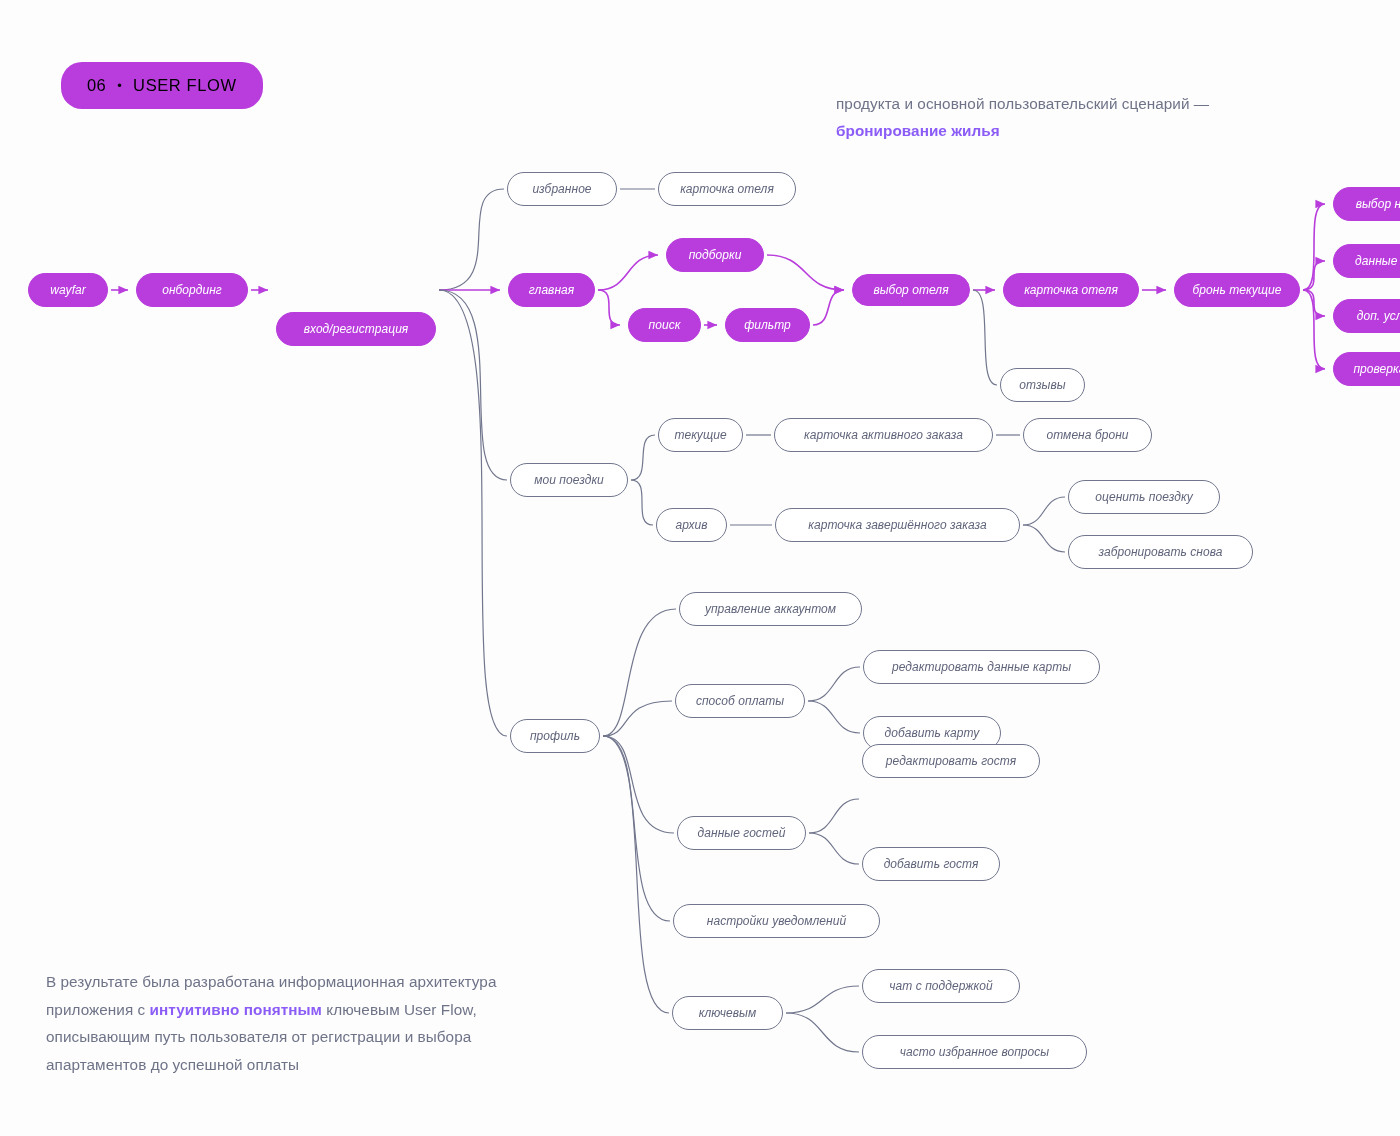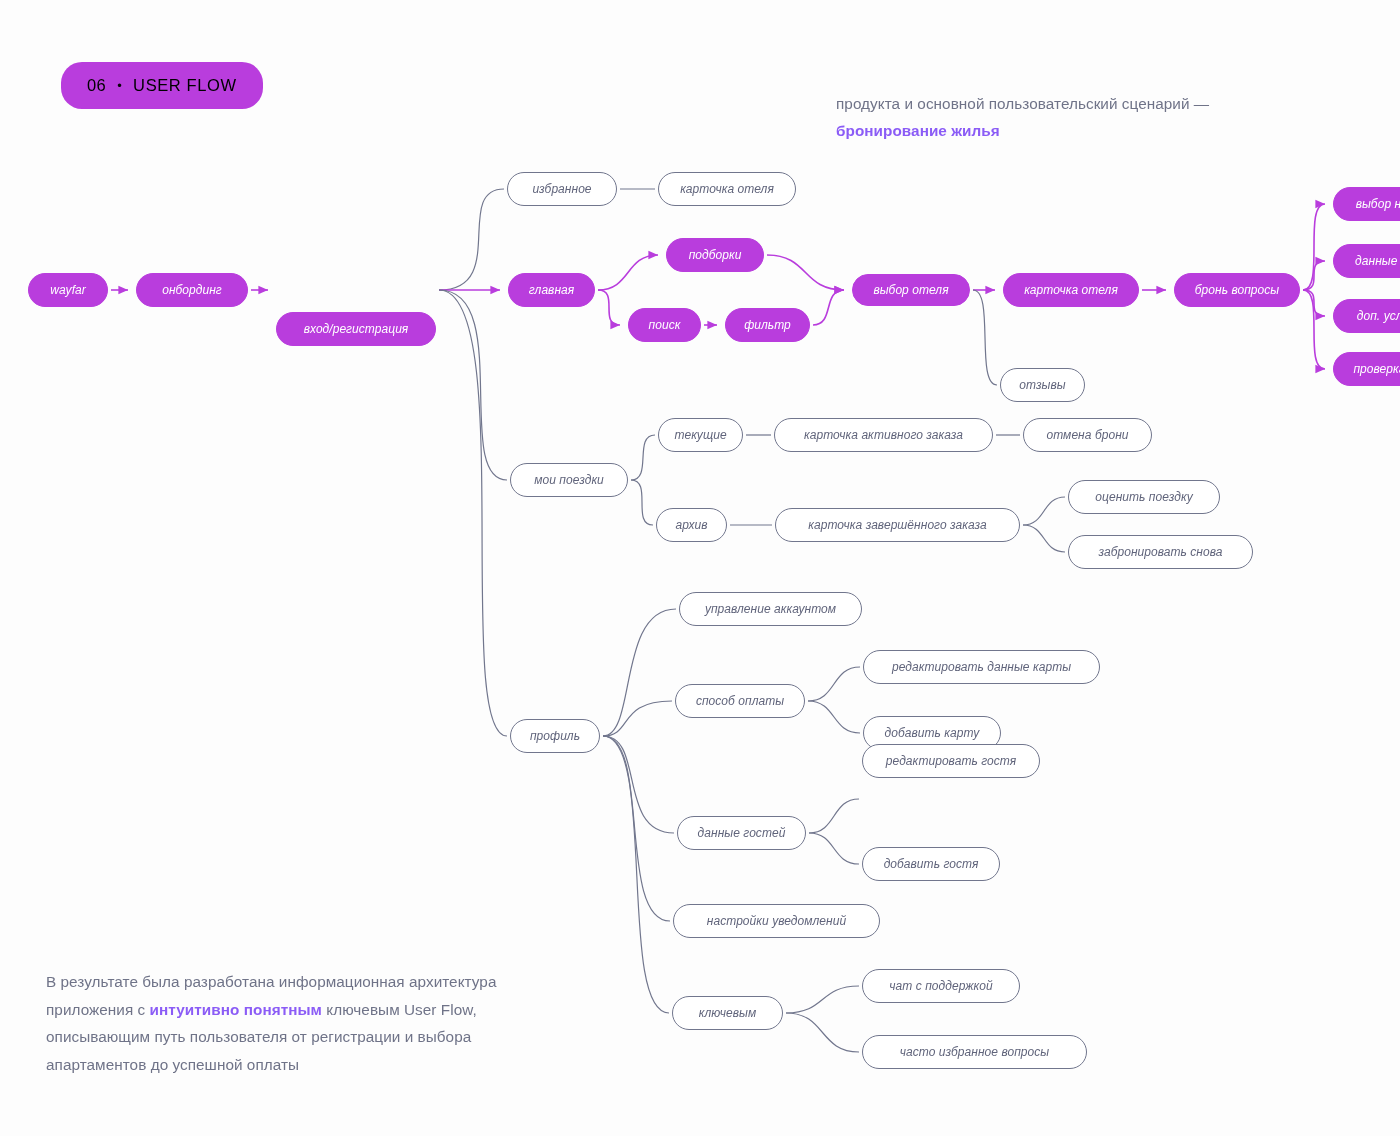--- a/index.html
+++ b/index.html
@@ -155,21 +155,21 @@
       <div class="node accent" style="left: 136px; top: 290px; width: 112px; height: 34px; border-radius: 17px;">онбординг</div>
       <div class="node accent" style="left: 276px; top: 290px; width: 160px; height: 34px; border-radius: 17px; margin-top: 39px;">вход/регистрация</div>
       <div class="node plain" style="left: 507px; top: 189px; width: 110px; height: 34px; border-radius: 17px;">избранное</div>
       <div class="node plain" style="left: 658px; top: 189px; width: 138px; height: 34px; border-radius: 17px;">карточка отеля</div>
       <div class="node accent" style="left: 508px; top: 290px; width: 87px; height: 34px; border-radius: 17px;">главная</div>
       <div class="node accent" style="left: 666px; top: 255px; width: 98px; height: 34px; border-radius: 17px;">подборки</div>
       <div class="node accent" style="left: 628px; top: 325px; width: 73px; height: 34px; border-radius: 17px;">поиск</div>
       <div class="node accent" style="left: 725px; top: 325px; width: 85px; height: 34px; border-radius: 17px;">фильтр</div>
       <div class="node accent" style="left: 852px; top: 290px; width: 118px; height: 32px; border-radius: 17px;">выбор отеля</div>
       <div class="node accent" style="left: 1003px; top: 290px; width: 136px; height: 34px; border-radius: 17px;">карточка отеля</div>
-      <div class="node accent" style="left: 1174px; top: 290px; width: 126px; height: 34px; border-radius: 17px;">бронь вопросы</div>
+      <div class="node accent" style="left: 1174px; top: 290px; width: 126px; height: 34px; border-radius: 17px;">бронь текущие</div>
       <div class="node plain" style="left: 1000px; top: 385px; width: 85px; height: 34px; border-radius: 17px;">отзывы</div>
       <div class="node accent" style="left: 1333px; top: 204px; width: 126px; height: 34px; border-radius: 17px;">выбор номера</div>
       <div class="node accent" style="left: 1333px; top: 261px; width: 132px; height: 34px; border-radius: 17px;">данные гостей</div>
       <div class="node accent" style="left: 1333px; top: 316px; width: 112px; height: 34px; border-radius: 17px;">доп. услуги</div>
       <div class="node accent" style="left: 1333px; top: 369px; width: 150px; height: 34px; border-radius: 17px;">проверка и оплата</div>
       <div class="node plain" style="left: 510px; top: 480px; width: 118px; height: 34px; border-radius: 17px;">мои поездки</div>
       <div class="node plain" style="left: 658px; top: 435px; width: 85px; height: 34px; border-radius: 17px;">текущие</div>
       <div class="node plain" style="left: 774px; top: 435px; width: 219px; height: 34px; border-radius: 17px;">карточка активного заказа</div>
       <div class="node plain" style="left: 1023px; top: 435px; width: 129px; height: 34px; border-radius: 17px;">отмена брони</div>
       <div class="node plain" style="left: 656px; top: 525px; width: 71px; height: 34px; border-radius: 17px;">архив</div>

